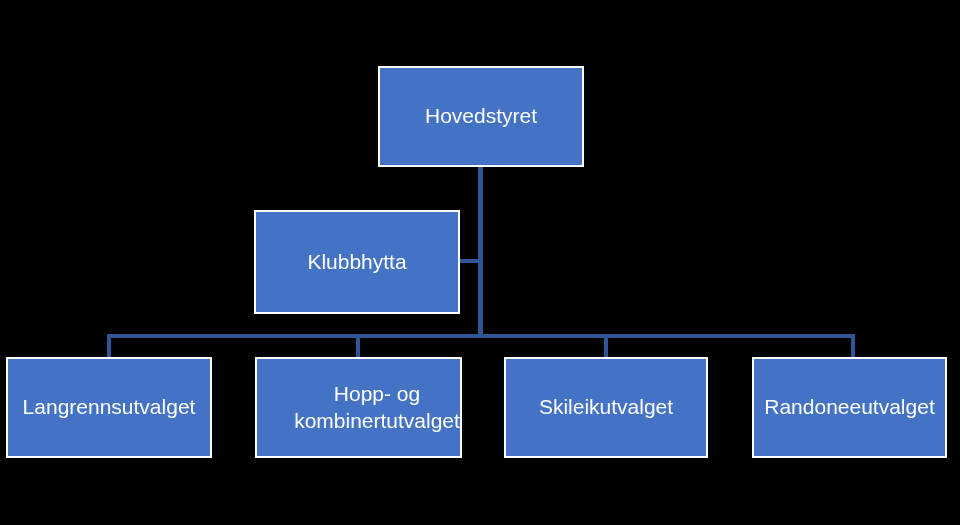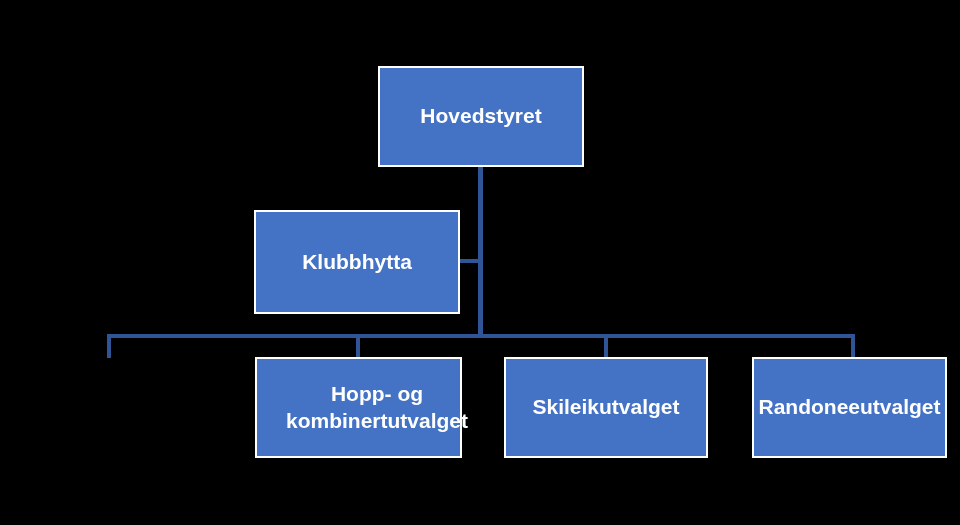--- a/index.html
+++ b/index.html
@@ -1,15 +1,15 @@
 <!DOCTYPE html>
 <html style="--background: #000000; --node-fill: #4472C4; --node-border: #FFFFFF; --node-text: #FFFFFF; --connector: #2F5597;"><head>
 <meta charset="utf-8">
 <style>
-  * { margin: 0; padding: 0; box-sizing: border-box; font-weight: bold; }
+  * { margin: 0; padding: 0; box-sizing: border-box; }
 
   html, body {
     width: 960px;
     height: 525px;
     overflow: hidden;
     font-family: "Liberation Sans", sans-serif;
   }
 
   .slide {
     position: relative;
@@ -68,20 +68,23 @@
   <div class="connector conn-drop-3"></div>
 
   <div class="node node-root">
     <span>Hovedstyret</span>
   </div>
 
   <div class="node node-assistant">
     <span>Klubbhytta</span>
   </div>
 
+  <div class="node node-child-0">
+    <span>Langrennsutvalget</span>
+  </div>
 
   <div class="node node-child-1">
     <span>Hopp- og kombinertutvalget</span>
   </div>
 
   <div class="node node-child-2">
     <span>Skileikutvalget</span>
   </div>
 
   <div class="node node-child-3">

